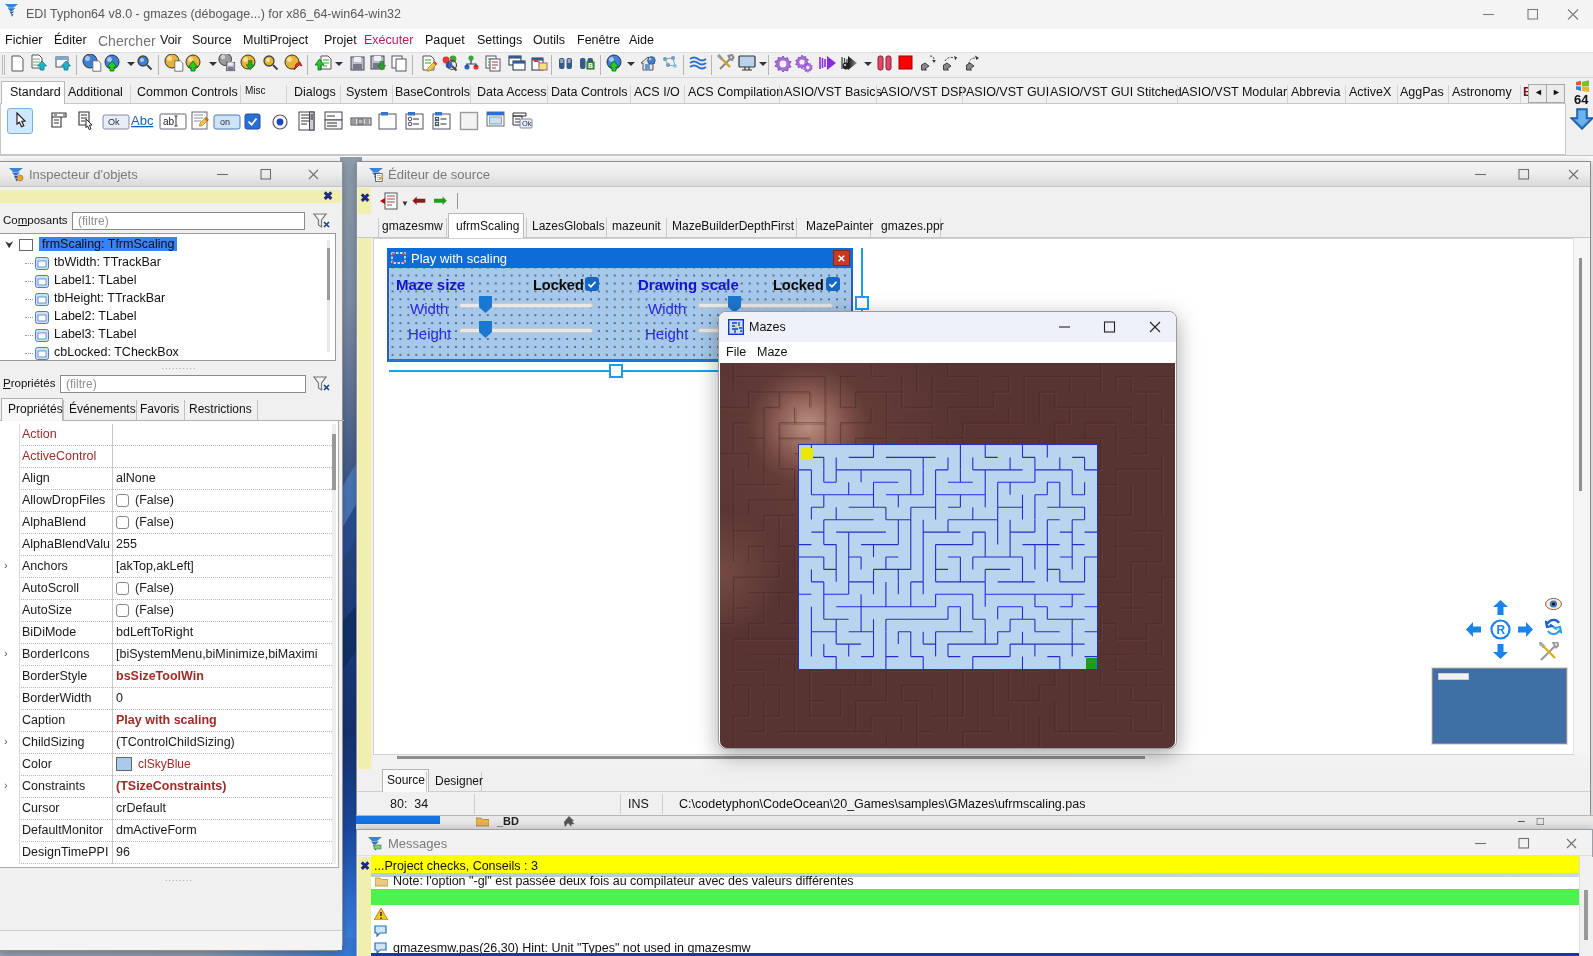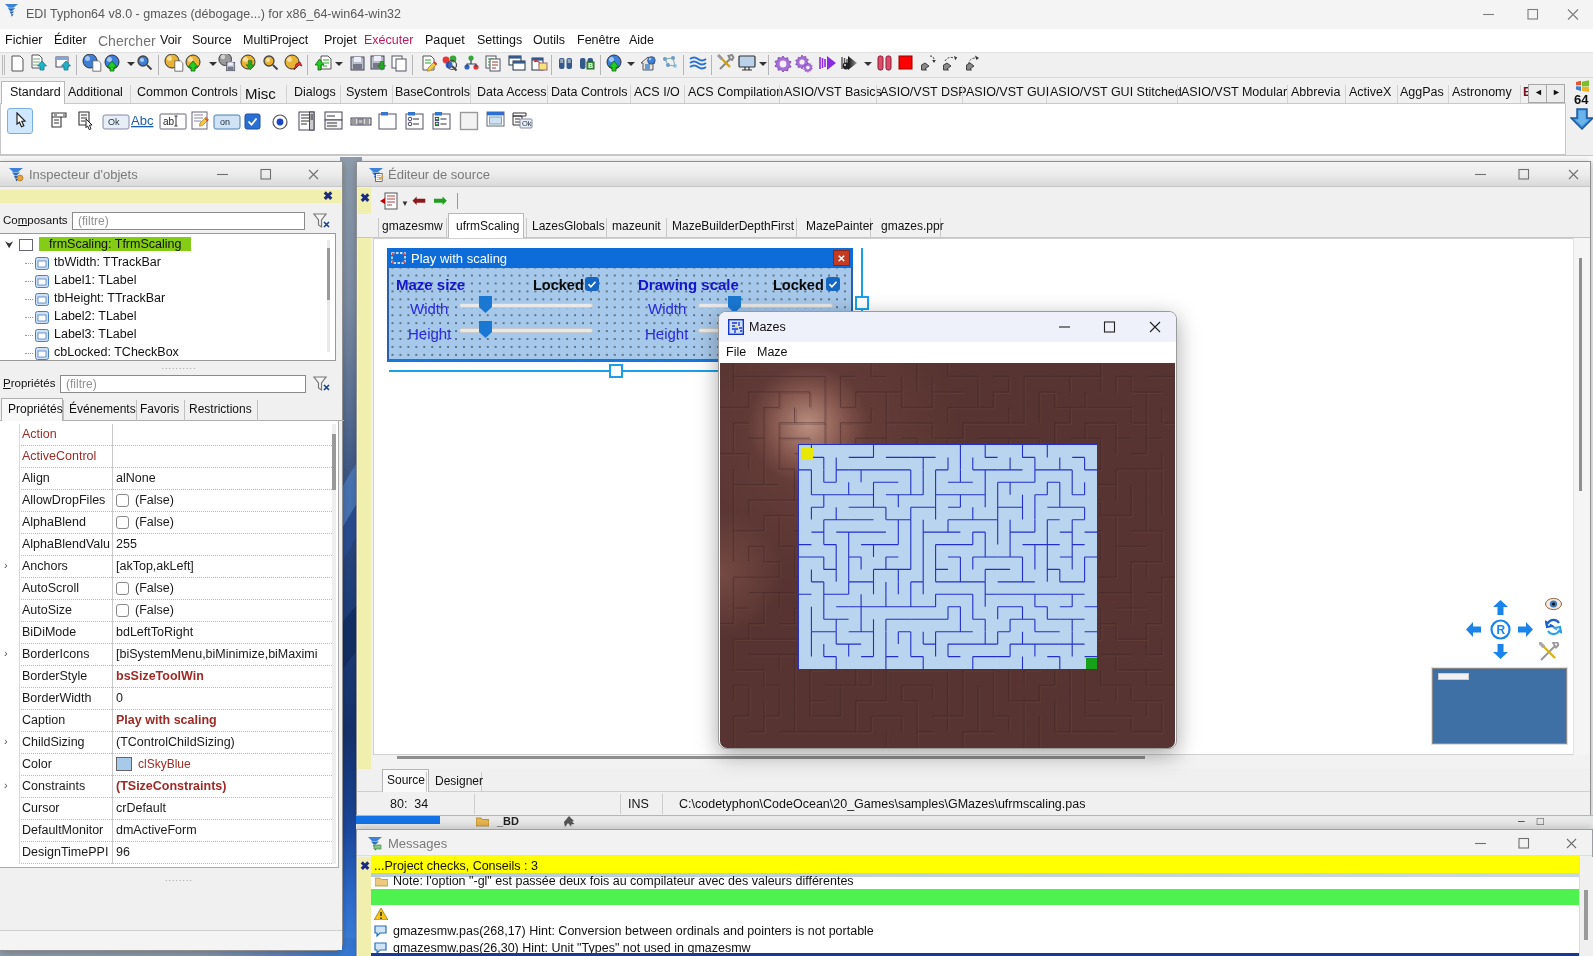--- a/index.html
+++ b/index.html
@@ -307,21 +307,21 @@
       <path d="M4 9l4 3-4 3 1.5 1h-5v-5z" fill="#888" stroke="#333" stroke-width=".9" transform="translate(1,0)"></path>
     </svg>
   </div>
 
 <div class="abs" style="left:0;top:78px;width:1593px;height:78px;background:#f0f0f0"></div>
 <div class="abs" style="left:2px;top:82px;width:1530px;height:26px;font-size:13px;color:#111">
     <div class="abs" style="left:-1px;top:-1px;width:64px;height:23px;background:#fff;border:1px solid #b9b9b9;border-bottom:none;z-index:2"></div>
     <div class="abs" style="left:8px;top:3px;font-size:12.5px;white-space:nowrap;z-index:3">Standard</div>
     <div class="abs" style="left:66px;top:3px;font-size:12.5px;white-space:nowrap">Additional</div>
     <div class="abs" style="left:135px;top:3px;font-size:12.5px;white-space:nowrap">Common Controls</div>
-    <div class="abs" style="left:243px;top:3px;font-size:15px;white-space:nowrap">Misc</div>
+    <div class="abs" style="left:243px;top:3px;font-size:10px;white-space:nowrap">Misc</div>
     <div class="abs" style="left:292px;top:3px;font-size:12.5px;white-space:nowrap">Dialogs</div>
     <div class="abs" style="left:344px;top:3px;font-size:12.5px;white-space:nowrap">System</div>
     <div class="abs" style="left:393px;top:3px;font-size:12.5px;white-space:nowrap">BaseControls</div>
     <div class="abs" style="left:475px;top:3px;font-size:12.5px;white-space:nowrap">Data Access</div>
     <div class="abs" style="left:549px;top:3px;font-size:12.5px;white-space:nowrap">Data Controls</div>
     <div class="abs" style="left:632px;top:3px;font-size:12.5px;white-space:nowrap">ACS I/O</div>
     <div class="abs" style="left:686px;top:3px;font-size:12.5px;white-space:nowrap">ACS Compilation</div>
     <div class="abs" style="left:782px;top:3px;font-size:12.5px;white-space:nowrap">ASIO/VST Basics</div>
     <div class="abs" style="left:878px;top:3px;font-size:12.5px;white-space:nowrap">ASIO/VST DSP</div>
     <div class="abs" style="left:964px;top:3px;font-size:12.5px;white-space:nowrap">ASIO/VST GUI</div>
@@ -502,21 +502,21 @@
  <div class="abs" style="left:73px;top:50px;width:233px;height:18px;background:#fff;border:1px solid #8a8a8a"></div>
  <div class="abs" style="left:79px;top:52px;font-size:12px;color:#909090">(filtre)</div>
  <svg class="abs" style="left:313px;top:50px" width="20" height="17" viewBox="0 0 20 17">
       <path d="M2 2h12l-4.5 6v7l-3-2V8z" fill="#f5f5f5" stroke="#777" stroke-width="1.2"></path>
       <path d="M12 10l5 5m0-5l-5 5" stroke="#17408a" stroke-width="1.6"></path>
     </svg>
 
  <div class="abs" style="left:1px;top:71px;width:336px;height:128px;background:#fff;border:1px solid #999;border-left:none"></div>
  <div class="abs" style="left:6px;top:77px;font-size:10px;color:#333">⮟</div>
     <div class="abs" style="left:20px;top:77px;width:14px;height:12px;background:#fff;border:1px solid #667">&nbsp;</div>
-    <div class="abs" style="left:40px;top:75px;font-size:12.5px;color:#111;background:#84cc16;padding:0 10px">frmScaling: TfrmScaling</div>
+    <div class="abs" style="left:40px;top:75px;font-size:12.5px;color:#111;background:#3b82f6;padding:0 3px">frmScaling: TfrmScaling</div>
     <div class="abs" style="left:26px;top:101px;width:8px;height:1px;border-top:1px dotted #999"></div>
     <svg class="abs" style="left:36px;top:95px" width="14" height="13" viewBox="0 0 14 13">
       <rect x="0.5" y="0.5" width="13" height="12" rx="2" fill="#cfe0f5" stroke="#4a7fc0"></rect>
       <rect x="3" y="4" width="8" height="6" fill="#fff" stroke="#4a7fc0" stroke-width=".8"></rect>
     </svg>
     <div class="abs" style="left:55px;top:93px;font-size:12.5px;color:#111">tbWidth: TTrackBar</div>
     <div class="abs" style="left:26px;top:119px;width:8px;height:1px;border-top:1px dotted #999"></div>
     <svg class="abs" style="left:36px;top:113px" width="14" height="13" viewBox="0 0 14 13">
       <rect x="0.5" y="0.5" width="13" height="12" rx="2" fill="#cfe0f5" stroke="#4a7fc0"></rect>
       <rect x="3" y="4" width="8" height="6" fill="#fff" stroke="#4a7fc0" stroke-width=".8"></rect>
@@ -878,21 +878,20 @@
  <div class="abs" style="left:36px;top:44px;font-size:12.5px;color:#111">Note: l'option "-gl" est passée deux fois au compilateur avec des valeurs différentes</div>
  <div class="abs" style="left:14px;top:59px;width:1208px;height:16px;background:#4ef24e"></div>
  <div class="abs" style="left:14px;top:75px;width:1208px;height:52px;background:#fff"></div>
  <svg class="abs" style="left:17px;top:78px" width="14" height="12" viewBox="0 0 14 12">
       <path d="M7 0l7 12H0z" fill="#f5c518" stroke="#8a7000" stroke-width=".7"></path>
       <path d="M7 4v4M7 9.5v1.4" stroke="#222" stroke-width="1.4"></path>
     </svg>
  <svg class="abs" style="left:17px;top:95px" width="13" height="12" viewBox="0 0 13 12">
       <path d="M1 1h11v7H6l-3 3V8H1z" fill="#cfe4f7" stroke="#2a6fb8" stroke-width="1.2"></path>
     </svg>
- <div class="abs" style="left:36px;top:94px;font-size:12.5px;color:#111">gmazesmw.pas(268,17) Hint: Conversion between ordinals and pointers is not portable</div>
  <svg class="abs" style="left:17px;top:112px" width="13" height="12" viewBox="0 0 13 12">
       <path d="M1 1h11v7H6l-3 3V8H1z" fill="#cfe4f7" stroke="#2a6fb8" stroke-width="1.2"></path>
     </svg>
  <div class="abs" style="left:36px;top:111px;font-size:12.5px;color:#111">gmazesmw.pas(26,30) Hint: Unit "Types" not used in gmazesmw</div>
  <div class="abs" style="left:14px;top:123px;width:1208px;height:4px;background:#1b3a8f"></div>
  <div class="abs" style="left:1222px;top:27px;width:14px;height:99px;background:#f0f0f0;border-left:1px solid #ddd"></div>
  <div class="abs" style="left:1227px;top:60px;width:4px;height:50px;background:#999"></div>
 </div>
 
 </body></html>

